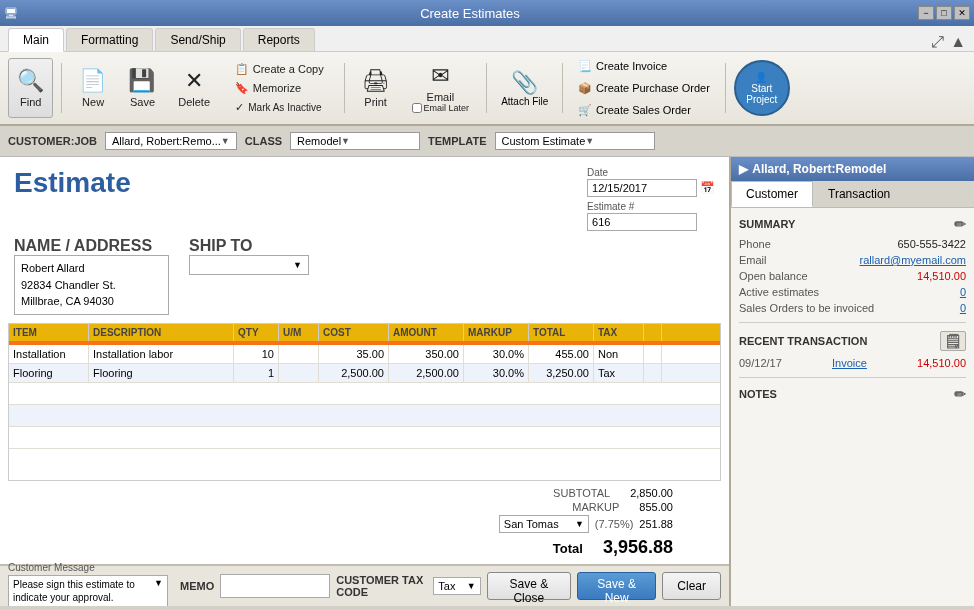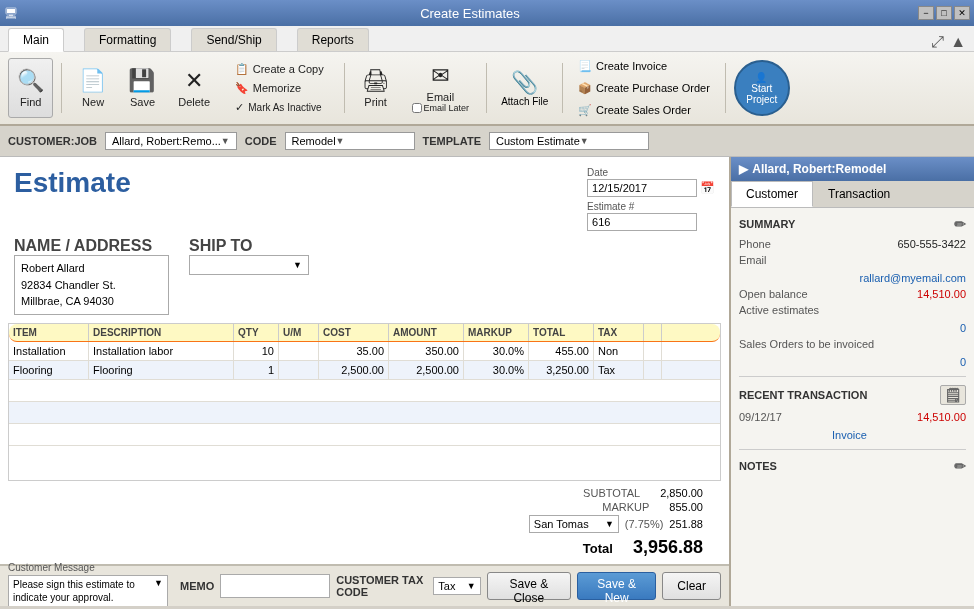--- a/index.html
+++ b/index.html
@@ -41,21 +41,21 @@
       justify-content: space-between;
     }
     .ribbon-tabs-left { display: flex; }
     .ribbon-tab {
       padding: 4px 14px;
       border: 1px solid #ccc;
       border-bottom: none;
       background: #e0ddd5;
       cursor: pointer;
       font-size: 12px;
-      margin-right: 20px;
+      margin-right: 2px;
       border-radius: 3px 3px 0 0;
     }
     .ribbon-tab.active {
       background: #fff;
       border-bottom: 1px solid white;
       margin-bottom: -1px;
       z-index: 1;
     }
     .ribbon-tab-icons { display: flex; align-items: center; gap: 6px; padding-right: 8px; }
     .small-icon-btn { font-size: 16px; cursor: pointer; color: #555; }
@@ -202,23 +202,22 @@
     
     .line-items-table {
       flex: 1;
       margin: 0 8px;
       border: 1px solid #ccc;
       overflow: hidden;
     }
     .table-header {
       display: grid;
       grid-template-columns: 80px 145px 45px 40px 70px 75px 65px 65px 50px 18px;
-      background: #fef9c3;
-      border-bottom: 1px solid #f97316;
-      border-radius: 8px;
+      background: #eab308;
+      border-bottom: 4px solid #f97316;
     }
     .th {
       padding: 3px 4px;
       font-size: 10px;
       font-weight: bold;
       color: #444;
       border-right: 1px solid #ccc;
       text-transform: uppercase;
     }
     .table-body { overflow-y: auto; }
@@ -231,21 +230,21 @@
     .td {
       padding: 3px 4px;
       font-size: 11px;
       border-right: 1px solid #e0ddd5;
       overflow: hidden;
     }
     .td.right { text-align: right; }
 
     
     .totals-area {
-      padding: 6px 2px;
+      padding: 6px 32px;
       display: flex;
       justify-content: flex-end;
       align-items: flex-start;
     }
     .total-label { font-size: 11px; color: #555; text-align: right; }
     .total-value { font-size: 11px; text-align: right; }
     .grand-total-label { font-size: 13px; font-weight: bold; text-align: right; }
     .grand-total-value { font-size: 18px; font-weight: bold; text-align: right; }
     .message-section { display: flex; flex-direction: column; gap: 2px; }
     .msg-label { font-size: 10px; color: #555; }
@@ -348,21 +347,21 @@
     }
     .panel-row {
       display: flex;
       justify-content: space-between;
       margin-bottom: 4px;
       font-size: 11px;
     }
     .panel-label { color: #555; }
     .panel-value { color: #222; }
     .panel-value.red { color: #cc0000; }
-    .panel-value.blue { color: #1a5fb0; cursor: pointer; margin-top: 18px; }
+    .panel-value.blue { color: #1a5fb0; text-decoration: underline; cursor: pointer; }
     .panel-divider { height: 1px; background: #ccc; margin: 8px 0; }
     .recent-row {
       display: flex;
       justify-content: space-between;
       margin-bottom: 4px;
       font-size: 11px;
     }
     .notes-section { margin-top: 8px; }
     .edit-icon { font-size: 14px; cursor: pointer; color: #666; }
     .panel-icon-btn {
@@ -518,21 +517,21 @@
 Project</span>
   </div>
 </div>
 
 <div class="customer-bar">
   <span class="field-label">CUSTOMER:JOB</span>
   <div class="dropdown-field">
     <span>Allard, Robert:Remo...</span>
     <span class="dropdown-arrow">▼</span>
   </div>
-  <span class="field-label">CODE</span>
+  <span class="field-label">CLASS</span>
   <div class="dropdown-field">
     <span>Remodel</span>
     <span class="dropdown-arrow">▼</span>
   </div>
   <span class="field-label">TEMPLATE</span>
   <div class="dropdown-field" style="min-width:160px;">
     <span>Custom Estimate</span>
     <span class="dropdown-arrow">▼</span>
   </div>
 </div>

